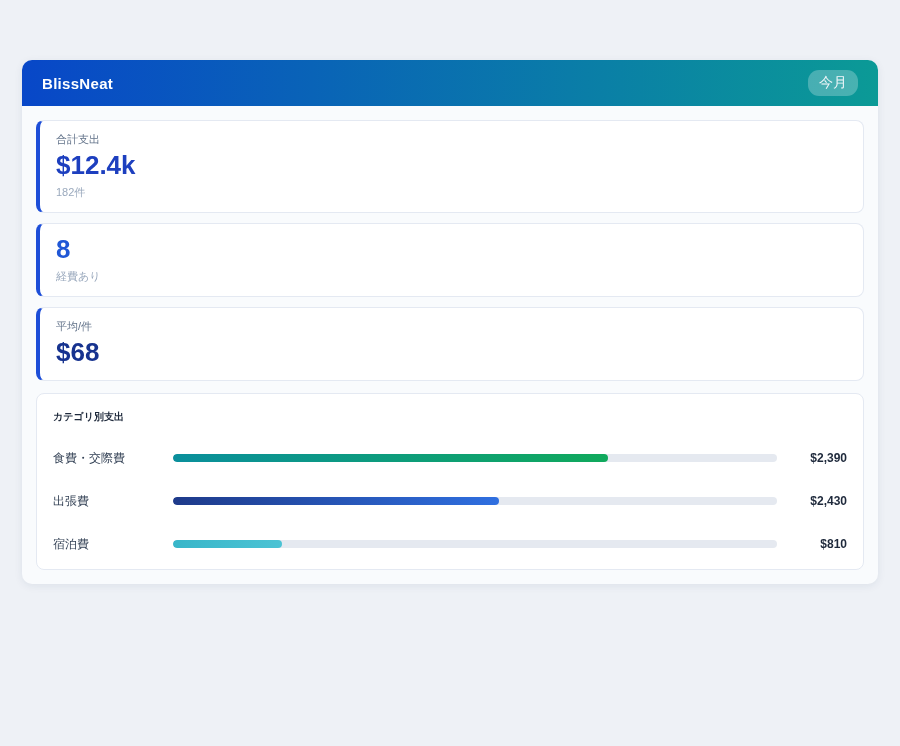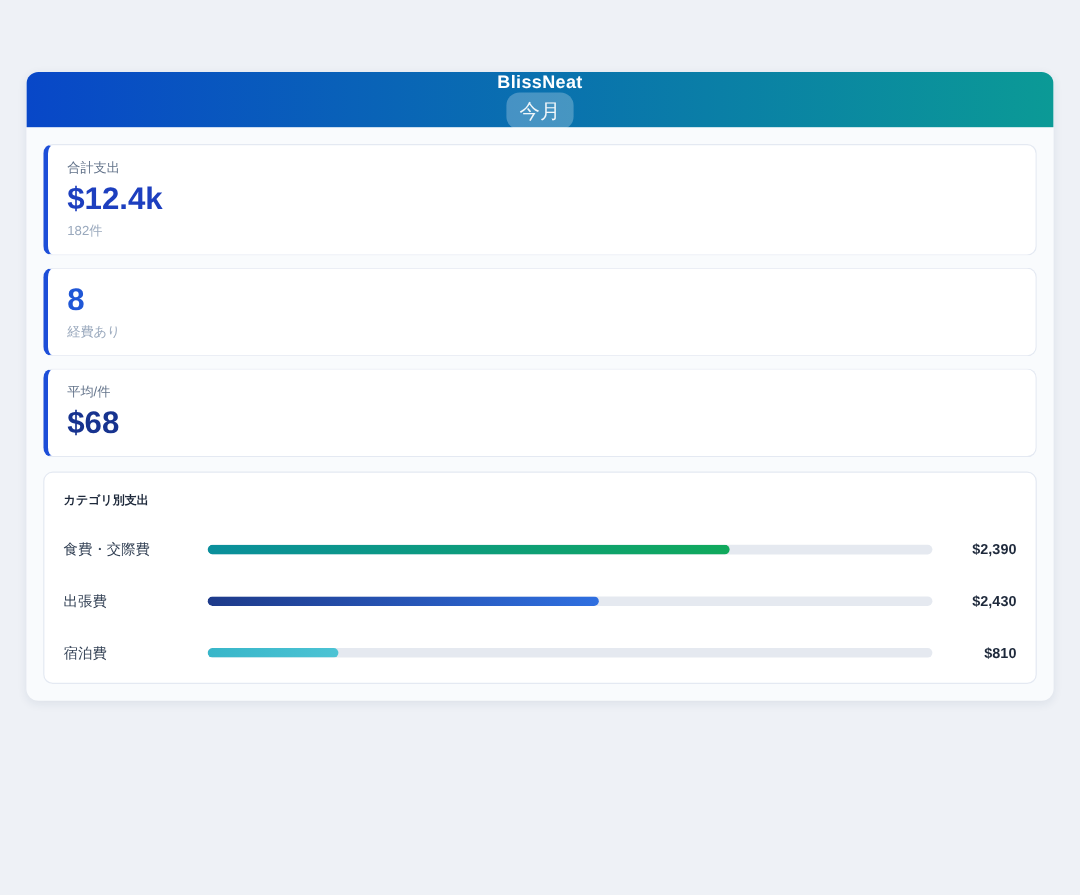--- a/index.html
+++ b/index.html
@@ -25,21 +25,21 @@
   }
   .app-title {
     color: #ffffff;
     font-size: 15px;
     font-weight: bold;
     letter-spacing: 0.3px;
   }
   .period-badge {
     background: rgba(255,255,255,0.25);
     color: #f2f7fa;
-    font-size: 17px;
+    font-size: 14px;
     padding: 4px 11px;
     border-radius: 11px;
     border: none;
     cursor: pointer;
   }
   .app-body { padding: 14px; border-radius: 20px; }
   .stat-card {
     background: #ffffff;
     border: 1px solid #e4e9f2;
     border-left: 4px solid #1d4ed8;
@@ -110,21 +110,21 @@
     font-weight: bold;
     color: #1e293b;
     flex-shrink: 0;
   }
 </style>
 </head>
 <body>
 
 <div class="app-card">
 
-  <div class="app-header" style="background: linear-gradient(90deg, rgb(8, 71, 200), rgb(11, 154, 150)); flex-direction: column;">
+  <div class="app-header" style="background: linear-gradient(90deg, rgb(8, 71, 200), rgb(11, 154, 150));">
     <div class="app-title">BlissNeat</div>
     <button class="period-badge">今月</button>
   </div>
 
   <div class="app-body">
 
     <div class="stat-card" style="border-left-color: rgb(29, 78, 216);">
       <div class="stat-label">合計支出</div>
       <div class="stat-value" style="color: rgb(29, 63, 191);">$12.4k</div>
       <div class="stat-sub">182件</div>

